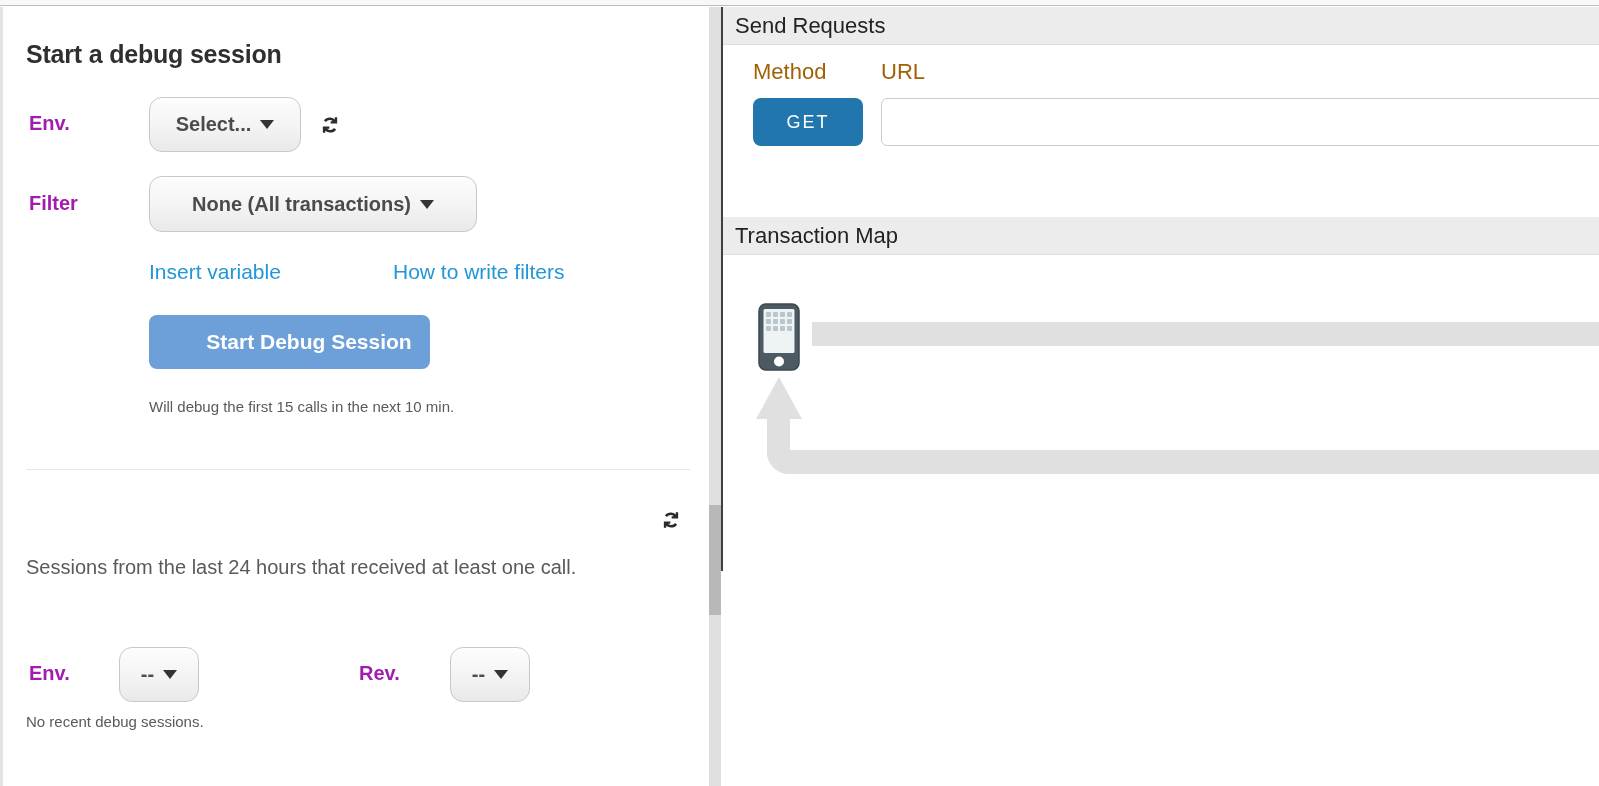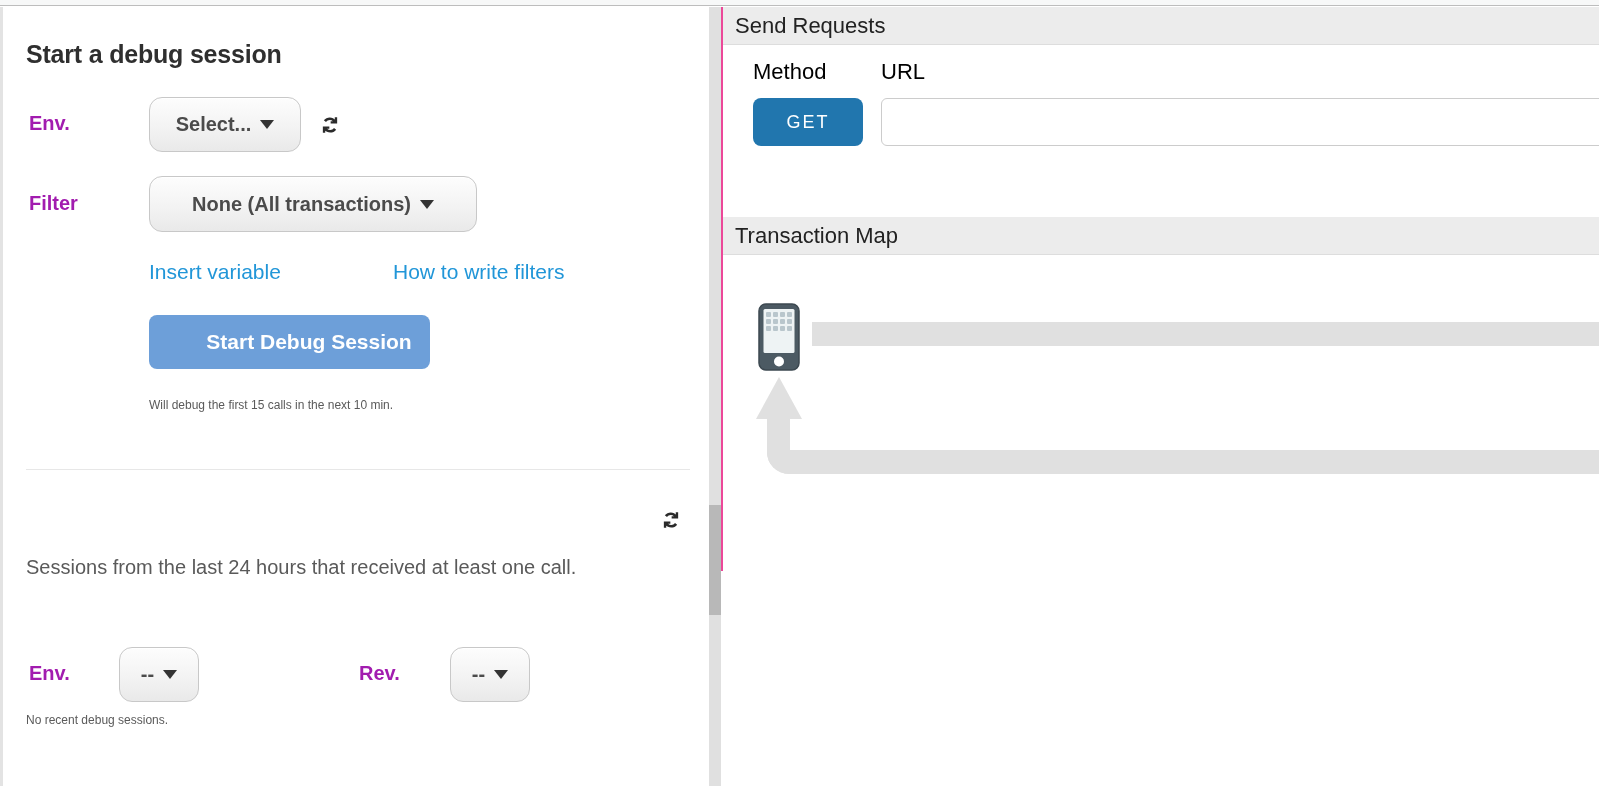--- a/index.html
+++ b/index.html
@@ -125,21 +125,21 @@
     color: #ffffff;
     font-size: 21px;
     font-weight: bold;
     font-family: "Liberation Sans", sans-serif;
     cursor: pointer;
     padding-left: 45px;
   }
 
   .muted-note {
     position: absolute;
-    font-size: 12px;
+    font-size: 15px;
     color: #5a5a5a;
     white-space: nowrap;
   }
   #will-debug-note  { left: 146px; top: 391px; }
   #no-sessions-note { left: 23px;  top: 706px; }
 
   .divider {
     position: absolute;
     left: 23px; top: 462px;
     width: 664px; height: 1px;
@@ -170,21 +170,21 @@
     background: #b8b8b8;
     cursor: grab;
   }
 
   
   .right-panel {
     position: absolute;
     left: 721px; top: 7px;
     width: 878px; height: 564px;
     background: #ffffff;
-    border-left: 2px solid #ec4899;
+    border-left: 2px solid #404040;
     overflow: hidden;
   }
 
   .card { position: absolute; left: 0; width: 878px; background: #ffffff; }
 
   .card-header {
     height: 38px;
     background: #ececec;
     border-bottom: 1px solid #dddddd;
     display: flex;
@@ -196,21 +196,21 @@
 
   #send-requests-card { top: 0; height: 203px; }
   #transaction-map-card { top: 210px; height: 399px; }
   #phase-details-card { top: 616px; height: 170px; }
 
   .card-body { position: relative; width: 100%; }
 
   .col-head {
     position: absolute;
     font-size: 22px;
-    color: #000000;
+    color: #a16207;
     white-space: nowrap;
   }
   #method-head { left: 30px; top: 14px; }
   #url-head    { left: 158px; top: 14px; }
 
   #get-btn {
     position: absolute;
     left: 30px; top: 53px;
     width: 110px; height: 48px;
     background: #2176ae;

